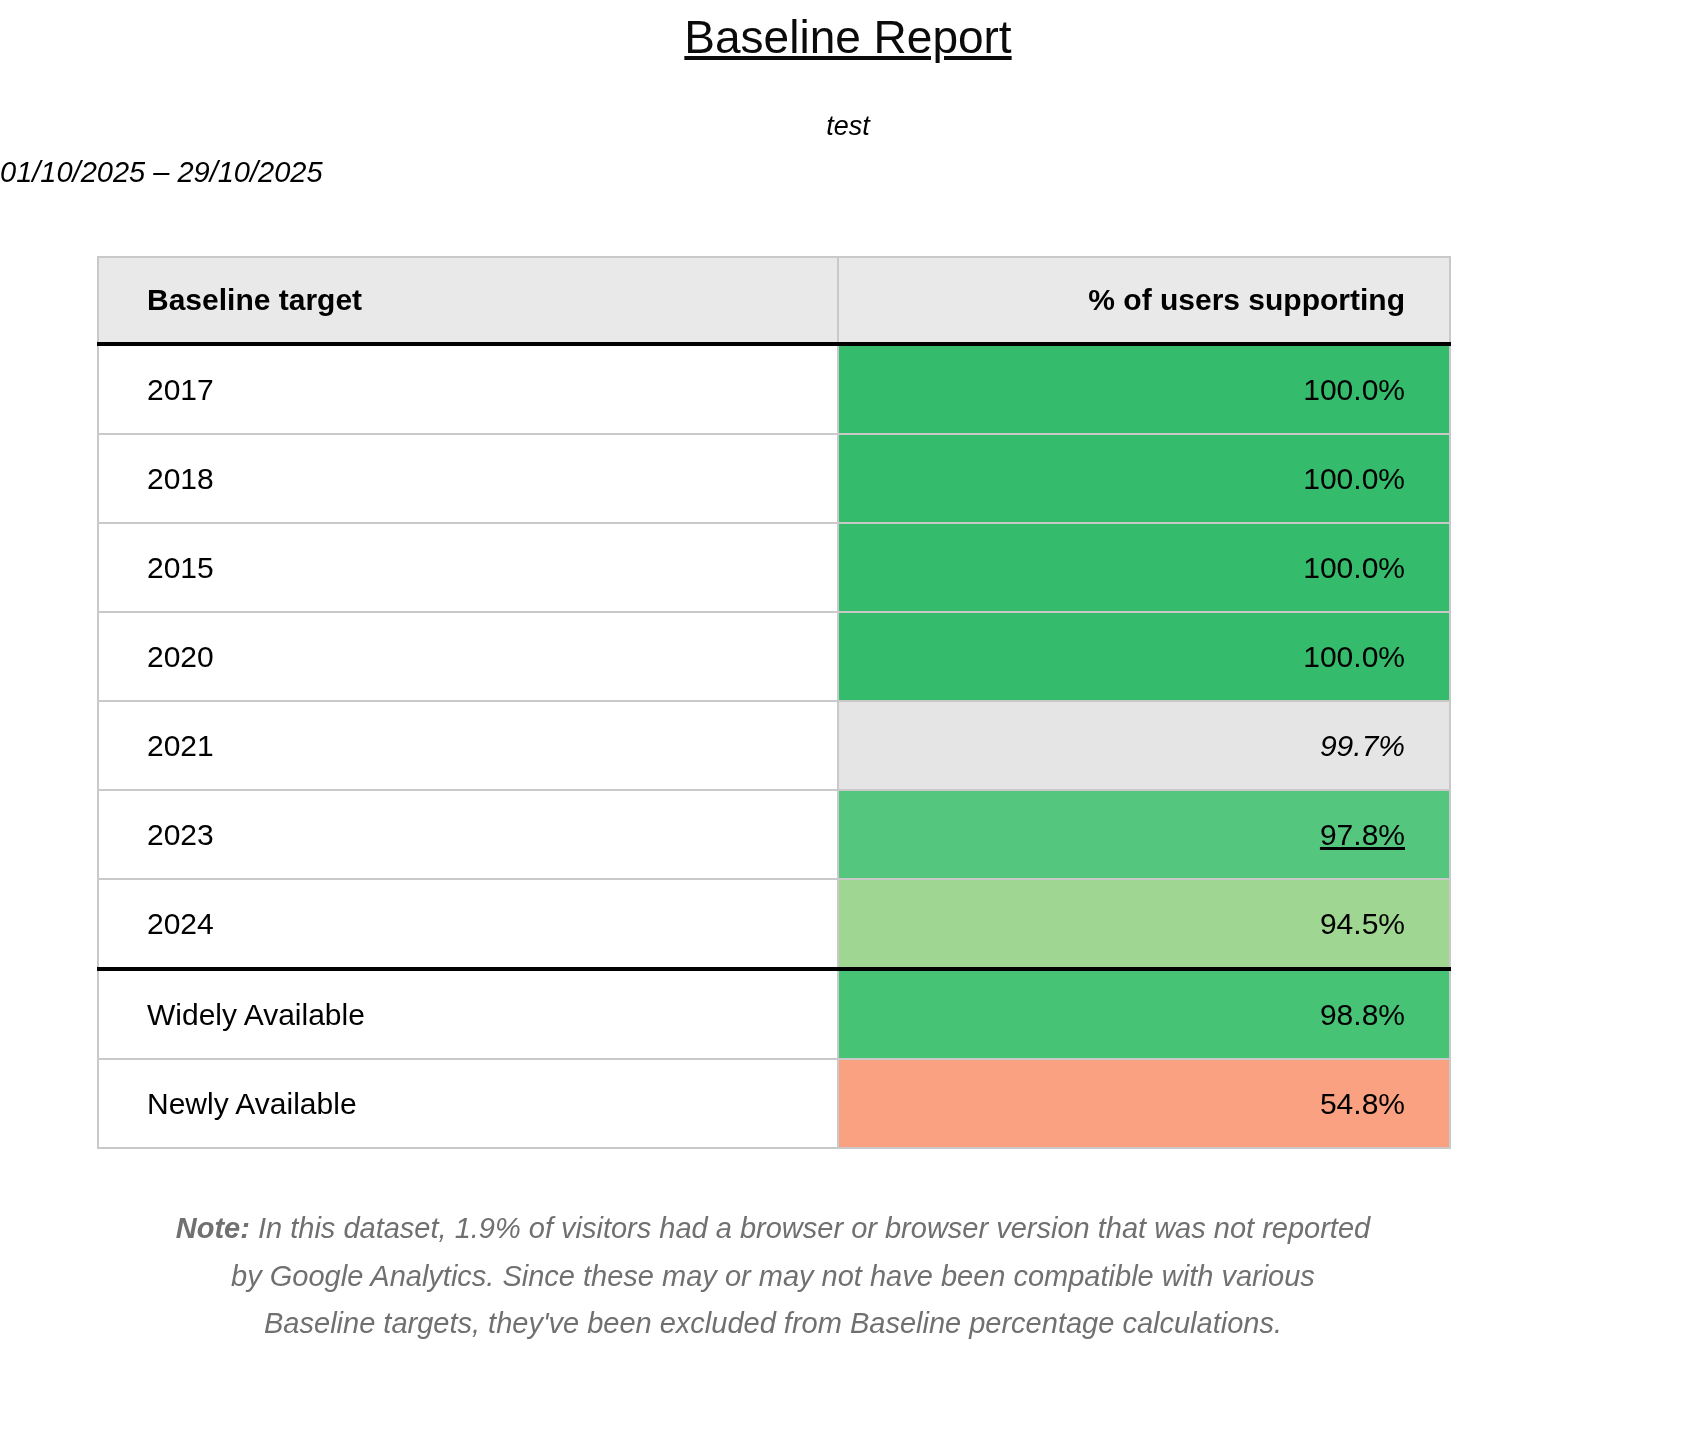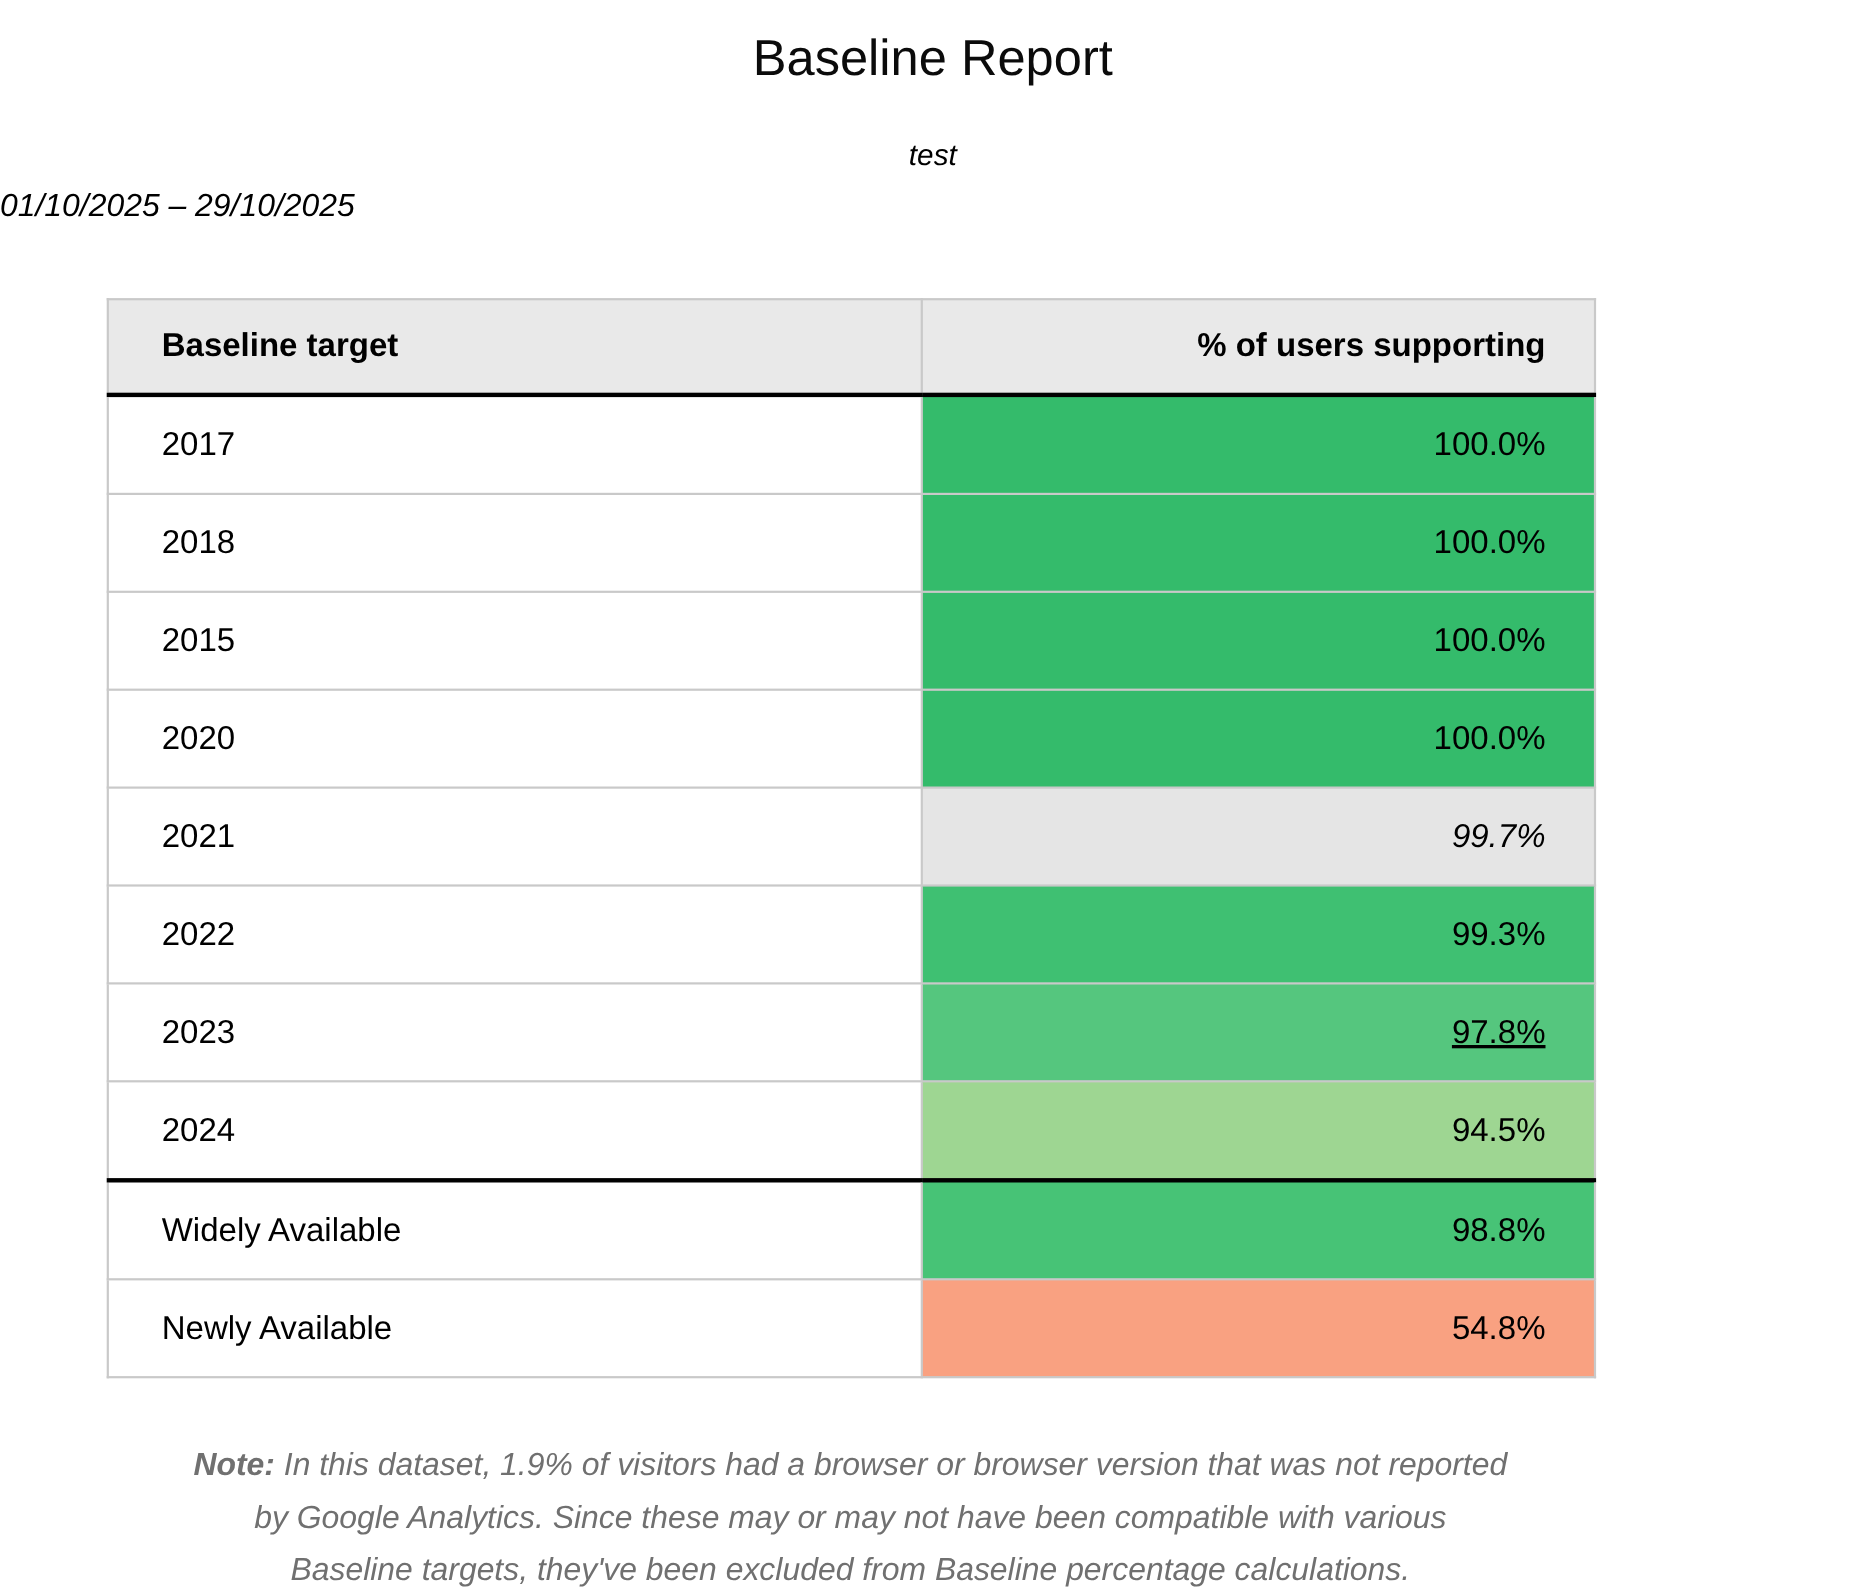--- a/index.html
+++ b/index.html
@@ -9,27 +9,28 @@
   }
   .page {
     width: 1696px;
     height: 1448px;
     background: #ffffff;
     font-family: "Liberation Sans", "DejaVu Sans", sans-serif;
     color: #000000;
     overflow: hidden;
   }
   .page-title {
-    margin: 16px;
+    margin: 1px;
     padding-top: 10px;
     font-size: 46px;
     font-weight: 400;
     text-align: center;
     color: #0b0b0b;
     line-height: 1.15;
+    text-decoration: underline;
   }
   .report-subtitle {
     margin-top: 46px;
     font-size: 27px;
     font-weight: 400;
     font-style: italic;
     text-align: center;
     line-height: 1.2;
   }
   .report-date-range {
@@ -126,24 +127,20 @@
   </tr>
         <tr>
     <td class="col-target">2020</td>
     <td class="col-pct" style="background-color: rgb(52, 187, 107);">100.0%</td>
   </tr>
         <tr>
     <td class="col-target">2021</td>
     <td class="col-pct" style="background-color: #e5e5e5; font-style: italic;">99.7%</td>
   </tr>
         <tr>
-    <td class="col-target">2022</td>
-    <td class="col-pct" style="background-color: rgb(63, 192, 114);">99.3%</td>
-  </tr>
-        <tr>
     <td class="col-target">2023</td>
     <td class="col-pct" style="background-color: rgb(85, 198, 126); text-decoration: underline;">97.8%</td>
   </tr>
         <tr>
     <td class="col-target">2024</td>
     <td class="col-pct" style="background-color: rgb(158, 214, 146);">94.5%</td>
   </tr>
         <tr class="section-start">
     <td class="col-target">Widely Available</td>
     <td class="col-pct" style="background-color: rgb(71, 195, 118);">98.8%</td>

